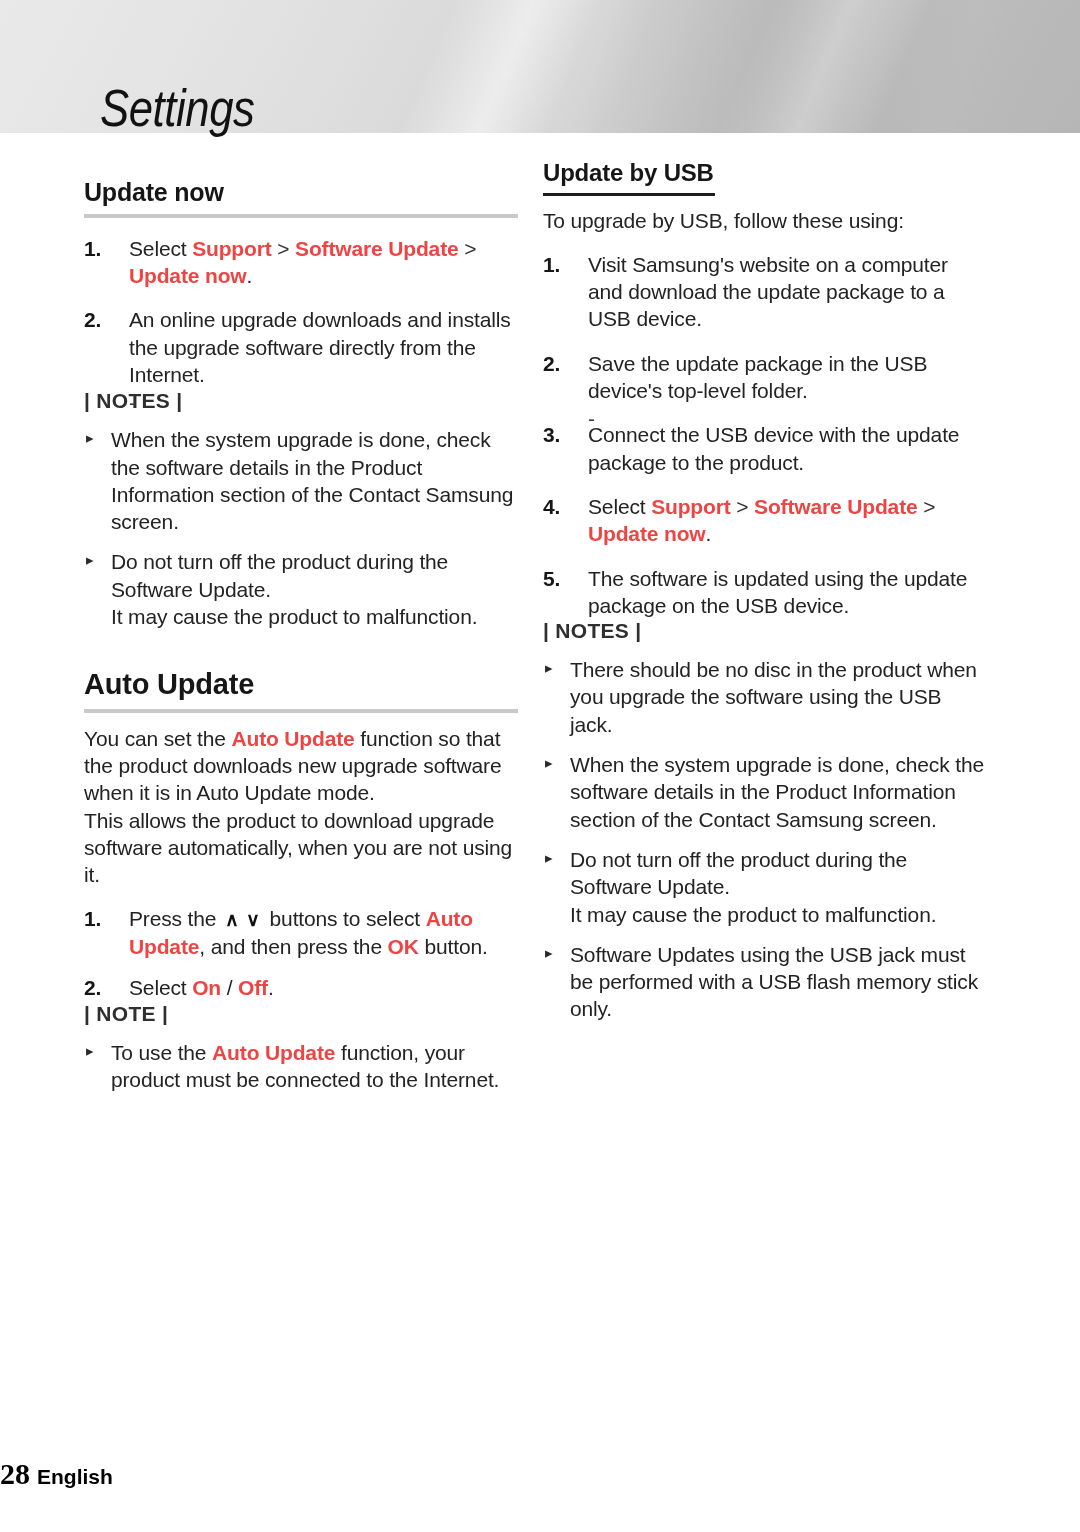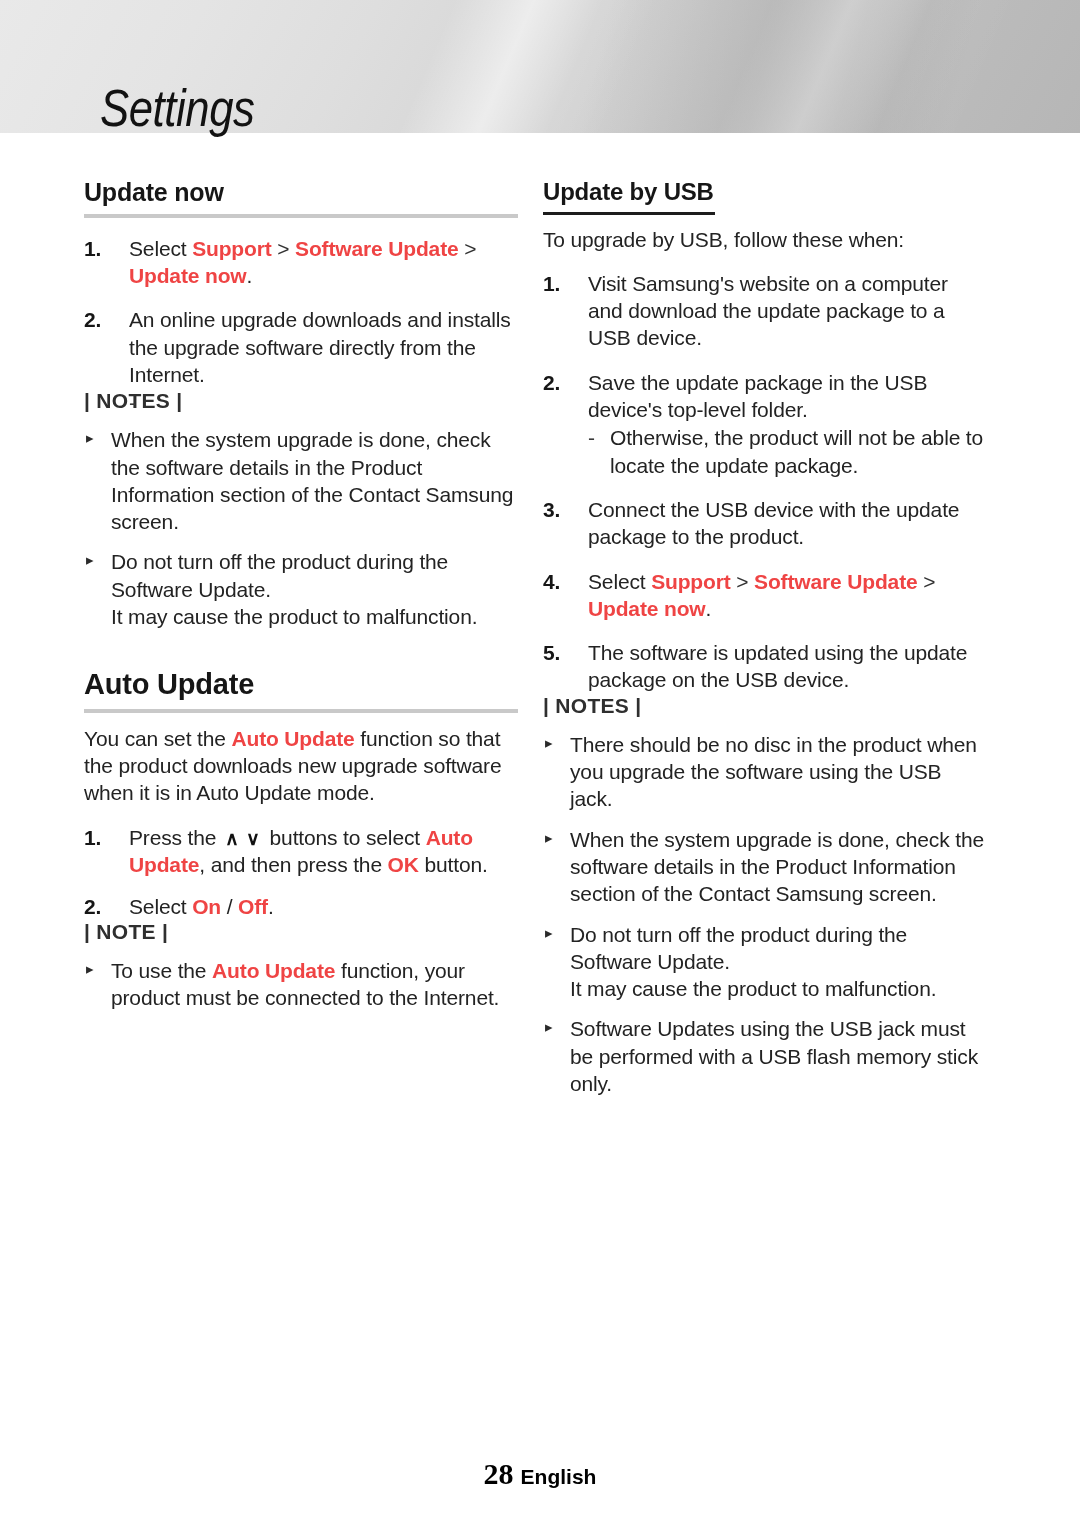--- a/index.html
+++ b/index.html
@@ -213,21 +213,20 @@
     color: #111;
     padding: 0 3px;
   }
 
   
   .footer {
     position: absolute;
     left: 0;
     top: 1457px;
     width: 1080px;
-    text-align: center;
     white-space: nowrap;
   }
   .footer .pnum {
     font-family: "Liberation Serif", serif;
     font-weight: bold;
     font-size: 30px;
     color: #000;
     vertical-align: baseline;
   }
   .footer .lang {
@@ -279,20 +278,21 @@
           <span class="bul">▸</span>
           <span>Do not turn off the product during the Software Update.</span>
           <span class="cont">It may cause the product to malfunction.</span>
         </li>
       </ul>
 
       <div class="h-main big">Auto Update</div>
       <div class="rule-gray"></div>
 
       <div class="para"><span>You can set the </span><b>Auto Update</b><span> function so that the product downloads new upgrade software when it is in Auto Update mode.</span></div>
+      <div class="para">This allows the product to download upgrade software automatically, when you are not using it.</div>
 
       <ol class="olist">
         <li>
           <span class="num">1.</span>
           <span>Press the </span><span class="chev">∧</span><span class="chev">∨</span><span> buttons to select </span><b>Auto Update</b><span>, and then press the </span><b>OK</b><span> button.</span>
         </li>
         <li class="tight">
           <span class="num">2.</span>
           <span>Select </span><b>On</b><span> / </span><b>Off</b><span>.</span>
         </li>
@@ -303,37 +303,37 @@
         <li>
           <span class="bul">▸</span>
           <span>To use the </span><b>Auto Update</b><span> function, your product must be connected to the Internet.</span>
         </li>
       </ul>
 
     </div>
 
     <div class="col col-right">
 
-      <div style="margin-top:33px;">
+      <div style="margin-top:14px;">
         <div class="h-sub" style="margin-top:0;">Update by USB</div>
         <div class="rule-dark"></div>
       </div>
 
-      <div class="para">To upgrade by USB, follow these when:</div>
+      <div class="para">To upgrade by USB, follow these using:</div>
 
       <ol class="olist">
         <li>
           <span class="num">1.</span>
           <span>Visit Samsung's website on a computer and download the update package to a USB device.</span>
         </li>
         <li>
           <span class="num">2.</span>
           <span>Save the update package in the USB device's top-level folder.</span>
           <span class="subdash">
-            <span class="dash">-</span><span>Otherwise, the product will not be able to locate the update package.</span>
+            <span class="dash">-</span>
           </span>
         </li>
         <li>
           <span class="num">3.</span>
           <span>Connect the USB device with the update package to the product.</span>
         </li>
         <li>
           <span class="num">4.</span>
           <span>Select </span><b>Support</b><span class="gt"> &gt; </span><b>Software Update</b><span class="gt"> &gt; </span><b>Update now</b><span>.</span>
         </li>

